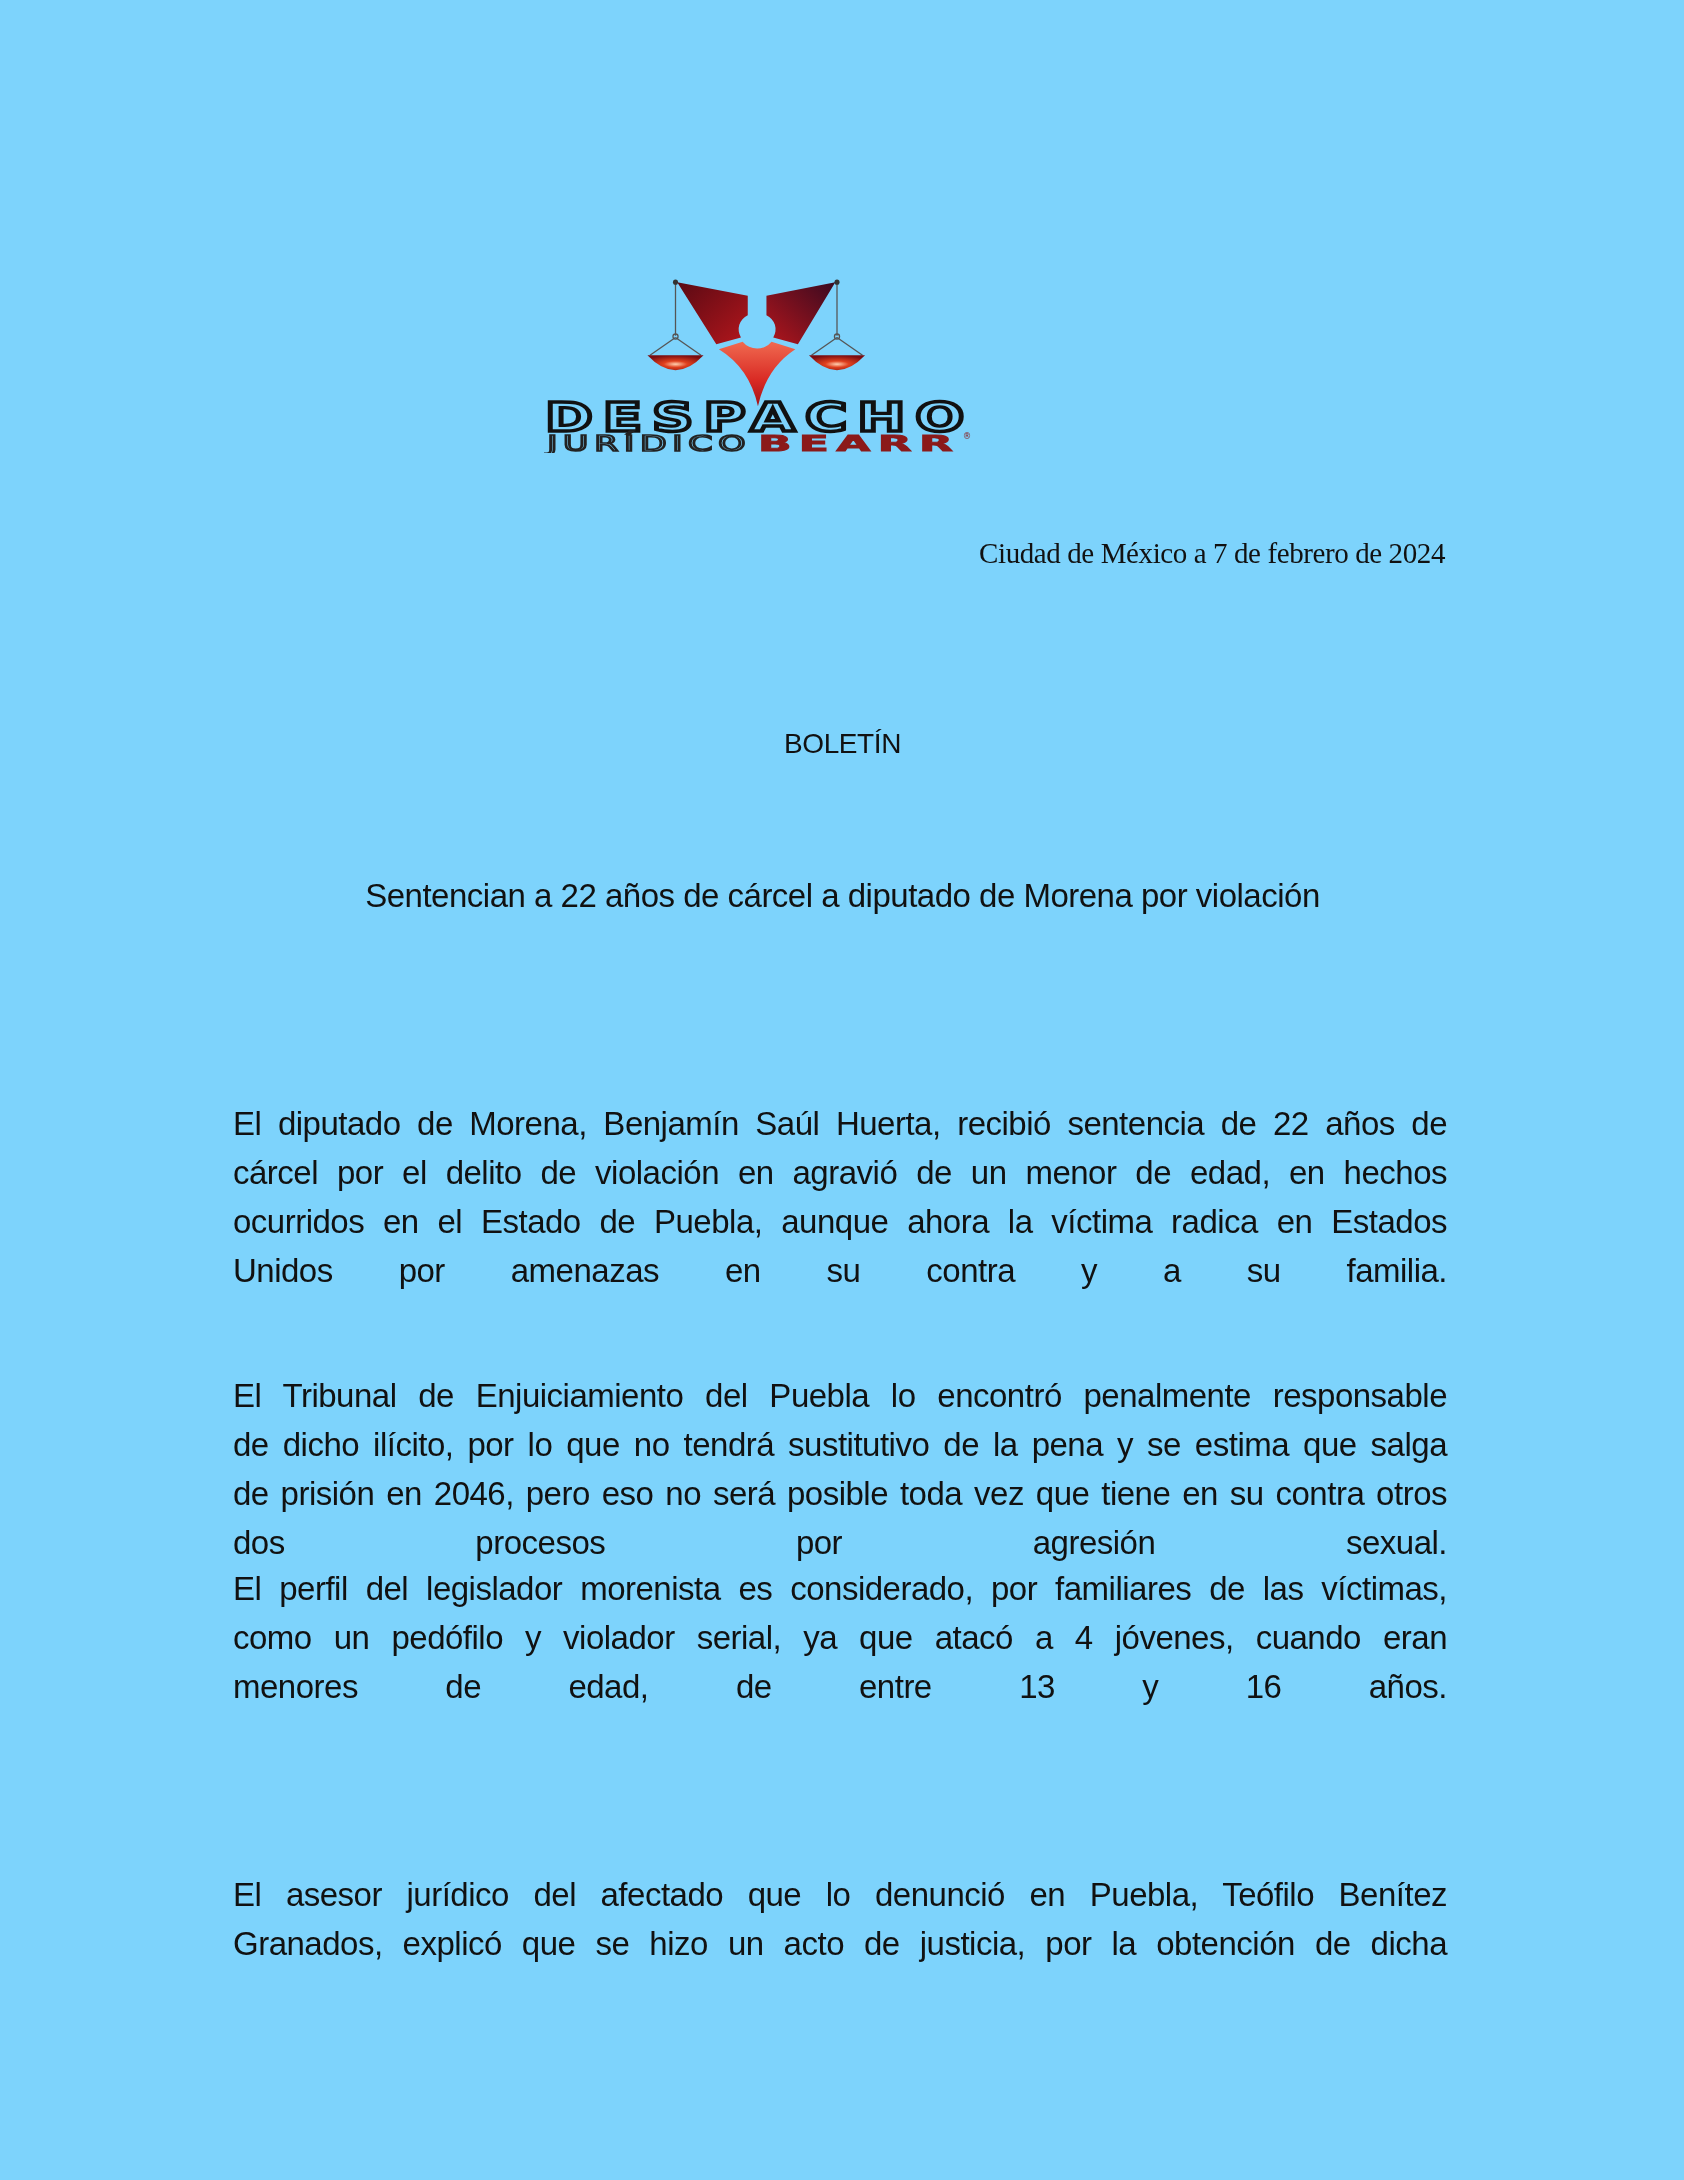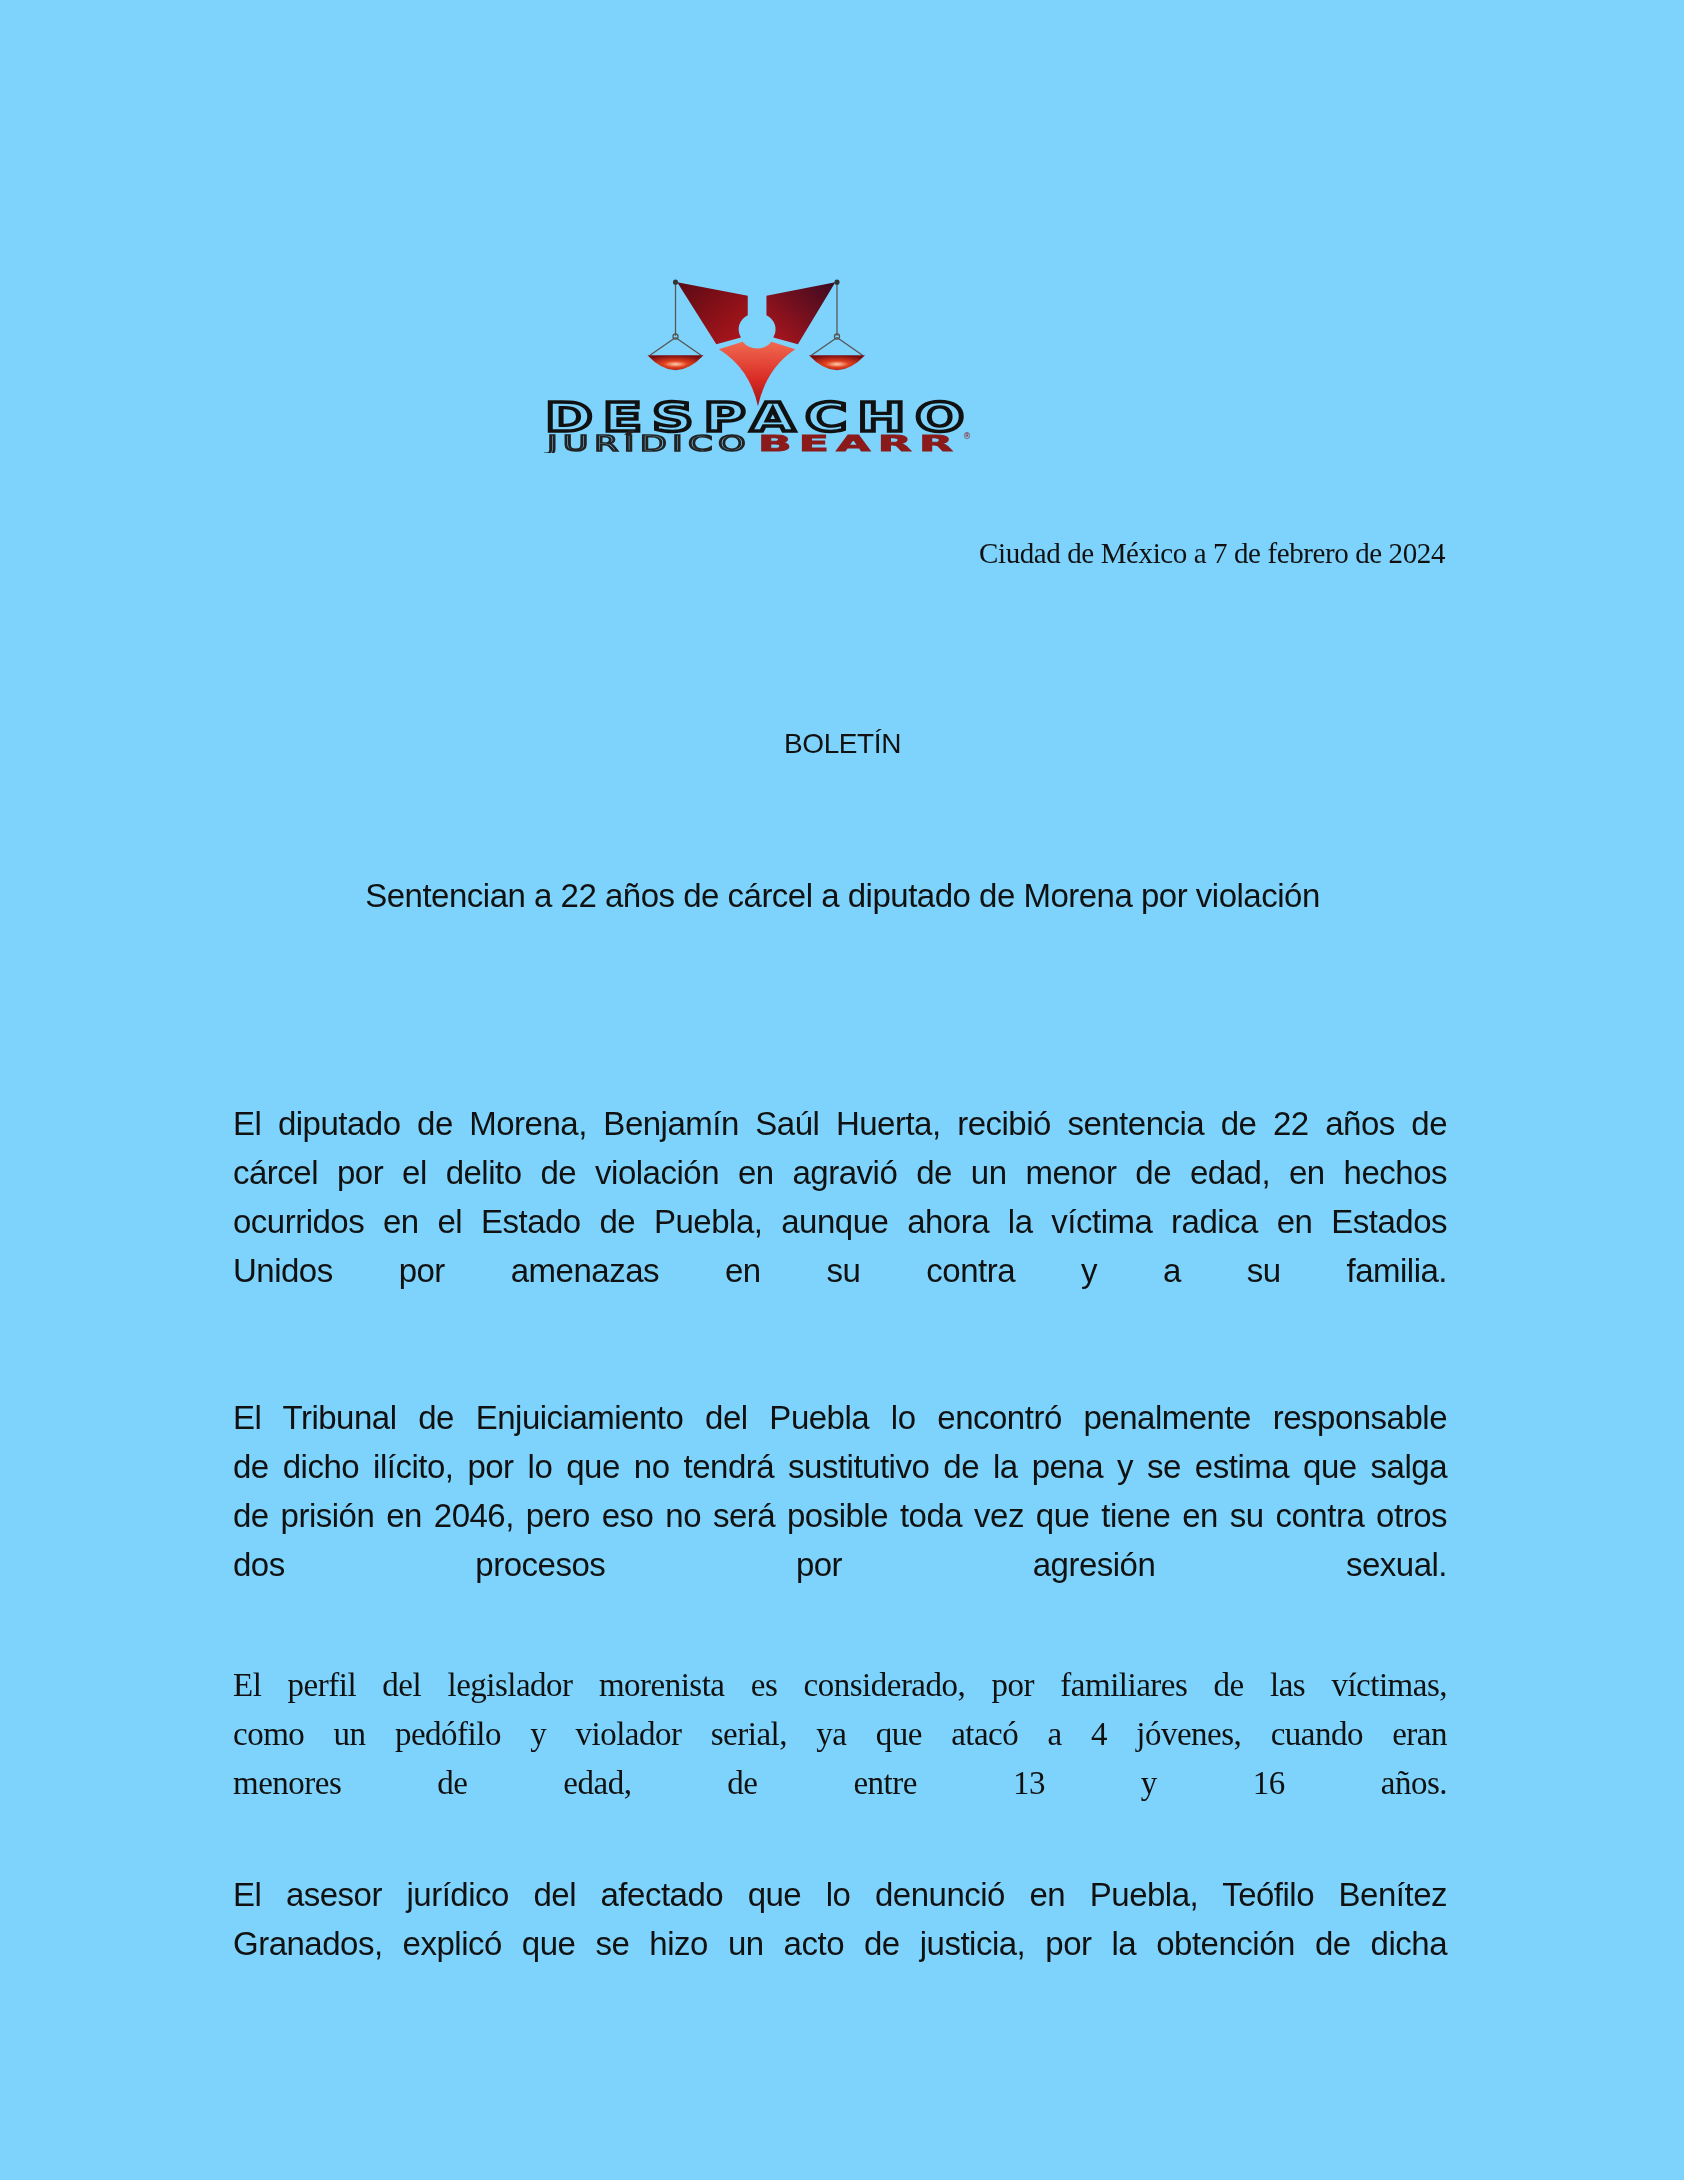--- a/index.html
+++ b/index.html
@@ -7,21 +7,21 @@
          font-family: "Liberation Sans", "DejaVu Sans", sans-serif; color: #111111; }
   .page { position: absolute; left: 0; top: 0; width: 1685px; height: 2181px; background: #7dd3fc; }
   .logo { position: absolute; left: 535px; top: 266px; width: 451px; height: 187px; }
   .date { position: absolute; right: 240px; top: 537px; font-size: 29px; letter-spacing: -0.4px; white-space: nowrap; font-family: Liberation Serif, serif; }
   .boletin { position: absolute; left: 0; right: 0; top: 728px; text-align: center; font-size: 28px; letter-spacing: -0.4px; }
   .headline { position: absolute; left: 0; right: 0; top: 877px; text-align: center; font-size: 33px; letter-spacing: -0.5px; }
   .para { position: absolute; left: 233px; width: 1214px; font-size: 33px; line-height: 49px;
           text-align: justify; text-align-last: justify; letter-spacing: -0.5px; word-spacing: 0.9px; }
   .p1 { top: 1099px; }
   .p2 { top: 1371px; }
-  .p3 { top: 1661px; font-family: Liberation Serif, serif; }
+  .p3 { top: 1564px; }
   .p4 { top: 1870px; }
   .para .line { display: block; text-align: justify; text-align-last: justify; white-space: nowrap; }
 </style>
 </head>
 <body>
 
 <div class="page">
 
   <svg class="logo" viewBox="0 0 530 220" xmlns="http://www.w3.org/2000/svg">
     <defs>
@@ -80,21 +80,21 @@
   <div class="headline">Sentencian a 22 años de cárcel a diputado de Morena por violación</div>
 
   <div class="para p1">
     <span class="line" style="display: block; word-spacing: 7.3px;">El diputado de Morena, Benjamín Saúl Huerta, recibió sentencia de 22 años de</span>
     <span class="line" style="display: block; word-spacing: 9.8px;">cárcel por el delito de violación en agravió de un menor de edad, en hechos</span>
     <span class="line" style="display: block; word-spacing: 9.5px;">ocurridos en el Estado de Puebla, aunque ahora la víctima radica en Estados</span>
     <span class="line" style="display: block; word-spacing: 57px;">Unidos por amenazas en su contra y a su familia.</span>
   </div>
 
   <div class="para p2">
-    <span class="line" style="display: block; word-spacing: 12.3px; margin-top: 22px;">El Tribunal de Enjuiciamiento del  Puebla  lo encontró penalmente responsable</span>
+    <span class="line" style="display: block; word-spacing: 12.3px;">El Tribunal de Enjuiciamiento del  Puebla  lo encontró penalmente responsable</span>
     <span class="line" style="display: block; word-spacing: 4.9px;">de dicho ilícito, por lo que no tendrá sustitutivo de la pena y se estima que salga</span>
     <span class="line" style="display: block; word-spacing: 2.8px;">de prisión en 2046, pero eso no será posible toda vez que tiene en su contra otros</span>
     <span class="line" style="display: block; word-spacing: 181px;">dos procesos por agresión sexual.</span>
   </div>
 
   <div class="para p3">
     <span class="line" style="display: block; word-spacing: 8.6px;">El perfil del legislador morenista es considerado, por familiares de las víctimas,</span>
     <span class="line" style="display: block; word-spacing: 13px;">como un pedófilo y violador serial, ya que atacó a 4 jóvenes, cuando eran</span>
     <span class="line" style="display: block; word-spacing: 78px;">menores de edad, de entre 13 y 16 años.</span>
   </div>

